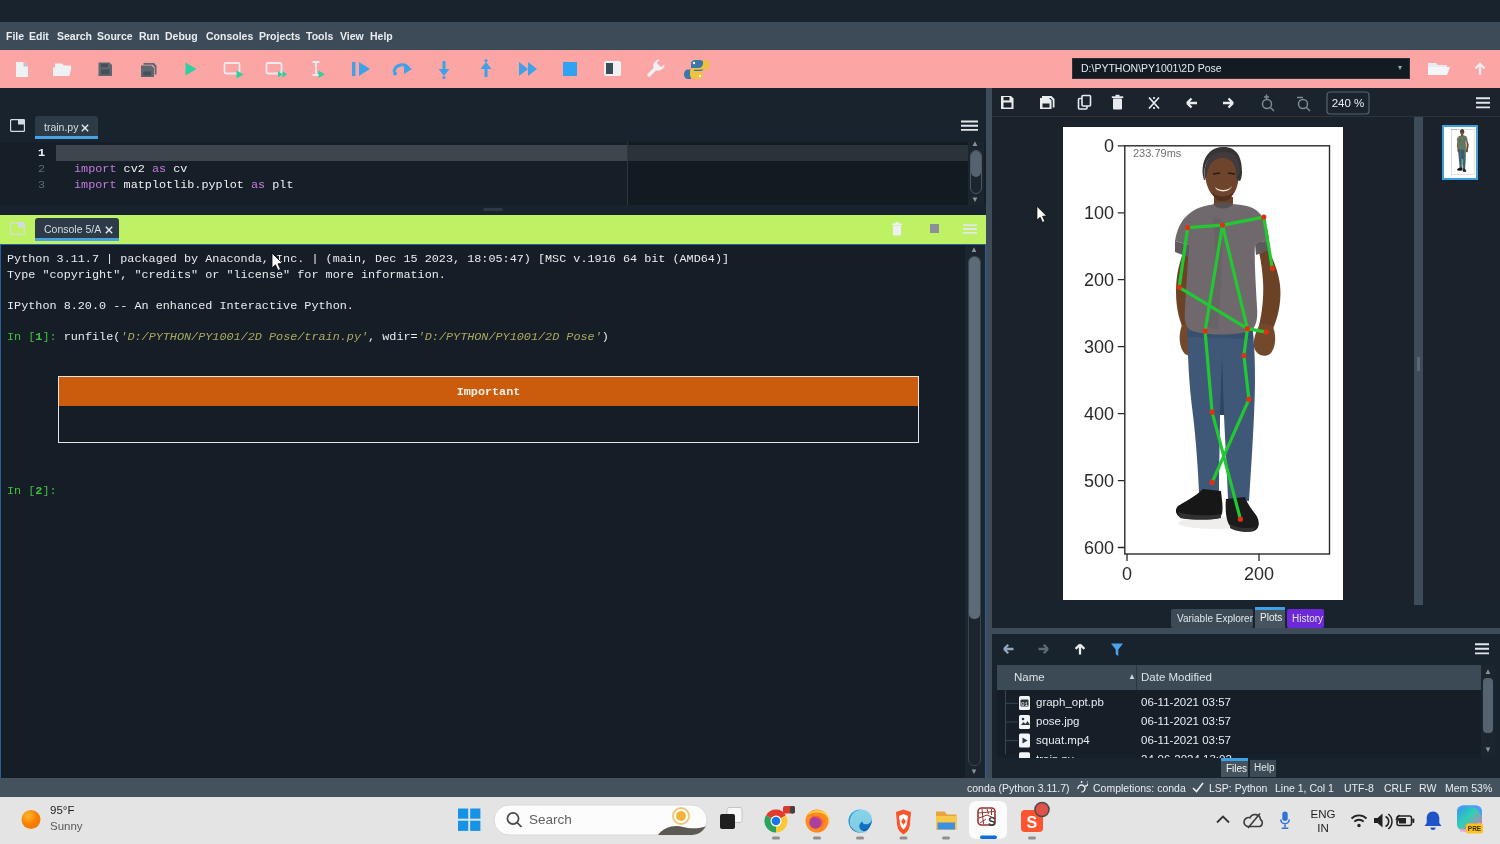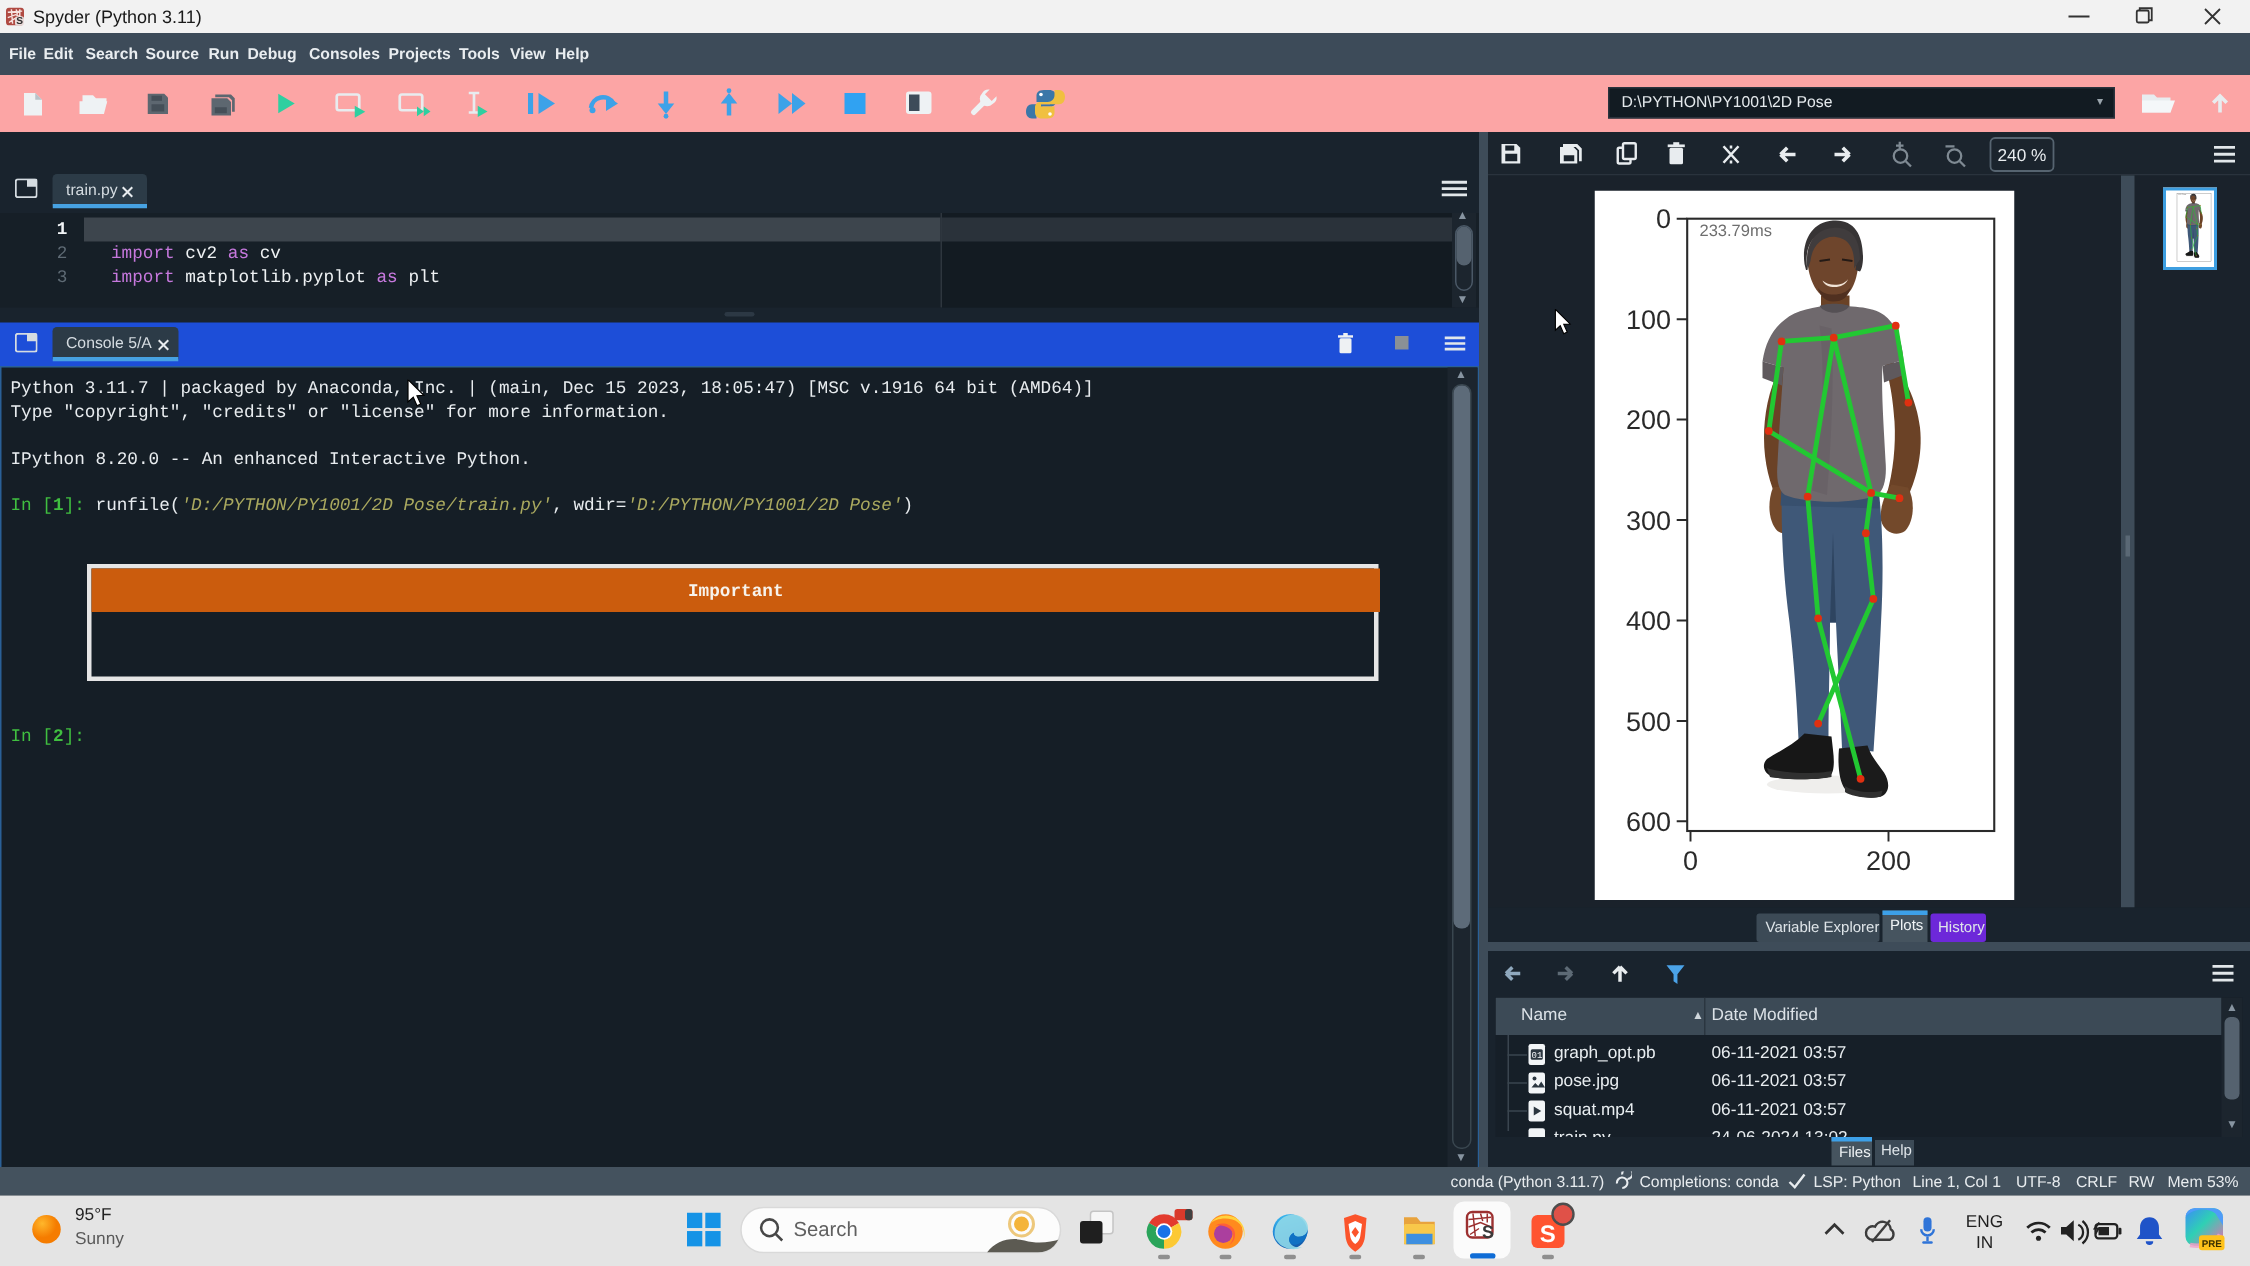--- a/index.html
+++ b/index.html
@@ -18,21 +18,21 @@
   #menubar span { position:absolute; top:8px; white-space:nowrap;font-weight:bold; }
 
   
   #toolbar { left:0; top:50px; width:1500px; height:38px; background:#fca5a5; }
 
   
   #pathbar { left:0; top:88px; width:986px; height:20px; background:#121b22; color:#dfe4e8; font-size:10.5px; }
   #edtabbar { left:0; top:108px; width:986px; height:34px; background:#19232d; }
   .tab { position:absolute; background:#2c3b47; color:#d5dce1; font-size:10.5px; border-bottom:3px solid #47a2e2; border-top-left-radius:3px; border-top-right-radius:3px; }
   #editor { left:0; top:142px; width:986px; height:63px; background:#161f27; }
-  #consoletabbar { left:0; top:215px; width:986px; height:29px; background:#1d4ed8; }
+  #consoletabbar { left:0; top:215px; width:986px; height:29px; background:#bef264; }
   #console { left:0; top:244px; width:986px; height:534px; background:#151e26; border:1px solid #2a6097; border-bottom:none; color:#e8ecef; }
   #console pre { font-family:"Liberation Mono", monospace; font-size:11.8px; line-height:15.6px; }
 
   
   #vsplit { left:986px; top:88px; width:6px; height:690px; background:#3e4c59; }
 
   
   #plotstoolbar { left:992px; top:88px; width:508px; height:29px; background:#1b242d; border-bottom:1px solid #2a333d; }
   #plotsbody { left:992px; top:117px; width:508px; height:488px; background:#1a222b; }
   #plotstabs { left:992px; top:605px; width:508px; height:23px; background:#19232d; }
@@ -42,39 +42,20 @@
 
   
   #statusbar { left:0; top:778px; width:1500px; height:19px; background:#44525e; color:#e8ecef; font-size:10.5px; }
 
   
   #taskbar { left:0; top:797px; width:1500px; height:47px; background:#e4e4e4; }
 </style>
 </head>
 <body>
 <div id="app">
-  <div id="titlebar" class="abs">
-    <svg class="abs" style="left:4px;top:5px" width="12" height="12" viewBox="0 0 15 15">
-      <rect x="0" y="0" width="15" height="15" rx="3" fill="#b04a42"></rect>
-      <g stroke="#f7e3e0" stroke-width="1.2" fill="none">
-        <path d="M1.5 4 L13.5 3 M1.5 8.5 L8 6 L13.5 8.5 M2.5 12.5 L7.5 9 M4.5 1.5 L5.5 13.5 M8.5 1.5 L9.5 6 M11.5 1.5 L11.5 7"></path>
-      </g>
-      <rect x="7.5" y="7.5" width="7.5" height="7.5" rx="1.5" fill="#f2f2f2" opacity="0.85"></rect>
-      <text x="8.6" y="14" font-size="8.5" font-weight="bold" fill="#333" font-family="Liberation Sans">S</text>
-    </svg>
-    <span class="title">Spyder (Python 3.11)</span>
-    <svg class="abs" style="left:1371px;top:0" width="110" height="22" viewBox="0 0 110 22">
-      <g stroke="#333" stroke-width="1.2" fill="none">
-        <path d="M8 11 L22 11"></path>
-        <rect x="53.5" y="7" width="8" height="8" rx="1"></rect>
-        <path d="M55.5 7 V5.5 H63.5 V13.5 H61.5"></path>
-        <path d="M99 6 L109 16 M109 6 L99 16"></path>
-      </g>
-    </svg>
-  </div>
 
   <div id="menubar" class="abs">
     <span style="left:6px">File</span>
       <span style="left:29px">Edit</span>
       <span style="left:57px">Search</span>
       <span style="left:97px">Source</span>
       <span style="left:139px">Run</span>
       <span style="left:165px">Debug</span>
       <span style="left:206px">Consoles</span>
       <span style="left:259px">Projects</span>
@@ -223,21 +204,21 @@
       </svg>
   </div>
 
   <div id="console" class="abs">
     <pre class="abs" style="left:6px;top:7px">Python 3.11.7 | packaged by Anaconda, Inc. | (main, Dec 15 2023, 18:05:47) [MSC v.1916 64 bit (AMD64)]
 Type "copyright", "credits" or "license" for more information.
 
 IPython 8.20.0 -- An enhanced Interactive Python.
 
 <span style="color:#40bf40">In [</span><span style="color:#40bf40;font-weight:bold">1</span><span style="color:#40bf40">]:</span> runfile(<span style="color:#aaa95f;font-style:italic">'D:/PYTHON/PY1001/2D Pose/train.py'</span>, wdir=<span style="color:#aaa95f;font-style:italic">'D:/PYTHON/PY1001/2D Pose'</span>)</pre>
-    <div class="abs" style="left:57px;top:131px;width:861px;height:78px;border:3px solid #e5e5e5">
+    <div class="abs" style="left:57px;top:131px;width:861px;height:67px;border:1px solid #e5e5e5">
       <div class="abs" style="left:0;top:0;width:859px;height:29px;background:#cb5c0d"></div>
       <pre class="abs" style="left:0;top:8px;width:859px;text-align:center;color:#f7f3ec;font-weight:bold">Important</pre>
     </div>
     <pre class="abs" style="left:6px;top:239px"><span style="color:#40bf40">In [</span><span style="color:#40bf40;font-weight:bold">2</span><span style="color:#40bf40">]:</span></pre>
 
     <div class="abs" style="left:964px;top:0;width:20px;height:533px;background:#1c252e">
       <span class="abs" style="left:5px;top:0px;color:#8794a0;font-size:8px">▲</span>
       <div class="abs" style="left:3px;top:11px;width:13px;height:510px;border:1px solid #39464f;border-radius:6px"></div>
       <div class="abs" style="left:4px;top:12px;width:11px;height:362px;background:#5d6b79;border-radius:5px"></div>
       <span class="abs" style="left:5px;top:522px;color:#8794a0;font-size:8px">▼</span>

